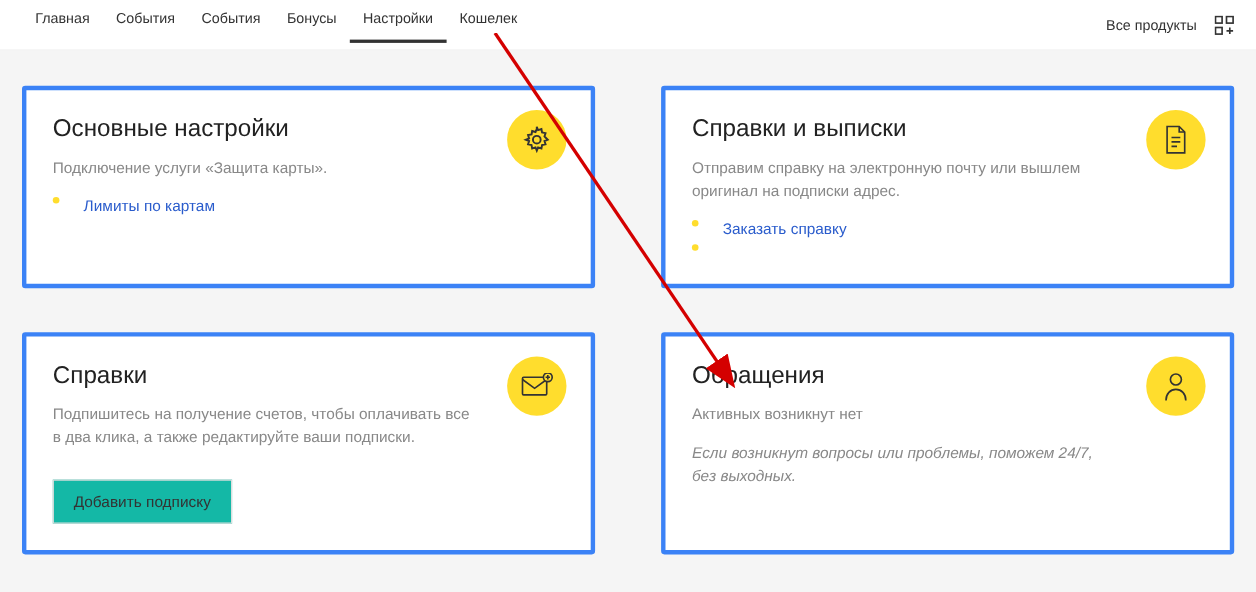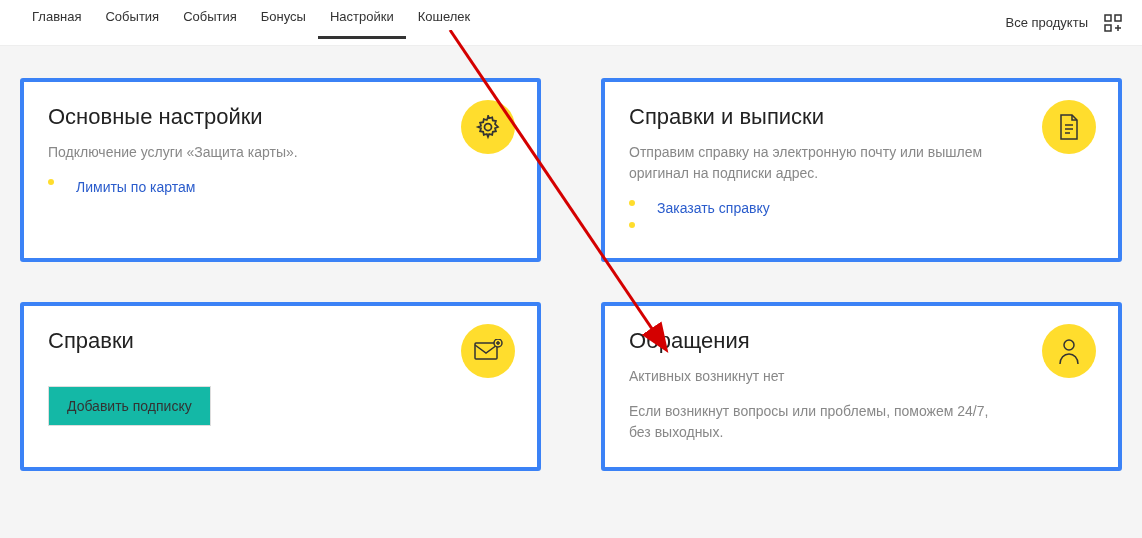--- a/index.html
+++ b/index.html
@@ -67,20 +67,21 @@
       line-height: 1.5;
       max-width: 380px;
       margin-bottom: 8px;
     }
     .card-sub {
       font-size: 14px;
       color: #888;
       line-height: 1.5;
       max-width: 380px;
       margin-top: 14px;
+      font-style: italic;
     }
     .circle-icon {
       position: absolute;
       right: 22px;
       top: 18px;
       width: 54px; height: 54px;
       border-radius: 50%;
       background: #ffdd2d;
       display: flex;
       align-items: center;
@@ -193,20 +194,21 @@
     <div class="circle-icon">
       <svg width="30" height="24" viewBox="0 0 30 24" fill="none" stroke="#333" stroke-width="1.5">
         <rect x="2" y="4" width="22" height="16" rx="1"></rect>
         <path d="M2 6l11 8 11-8"></path>
         <circle cx="25" cy="4" r="4" fill="#ffdd2d" stroke="#333"></circle>
         <line x1="25" y1="2" x2="25" y2="6" stroke="#333"></line>
           <line x1="23" y1="4" x2="27" y2="4" stroke="#333"></line>
       </svg>
     </div>
     <h2 class="card-title">Справки</h2>
+    <p class="card-desc">Подпишитесь на получение счетов, чтобы оплачивать все в два клика, а также редактируйте ваши подписки.</p>
     <button class="btn-outline">Добавить подписку</button>
   </div>
 
   <div class="card">
     <div class="circle-icon">
       <svg width="26" height="30" viewBox="0 0 26 30" fill="none" stroke="#333" stroke-width="1.5">
         <circle cx="13" cy="9" r="5"></circle>
         <path d="M4 28c0-6 4-10 9-10s9 4 9 10"></path>
       </svg>
     </div>

